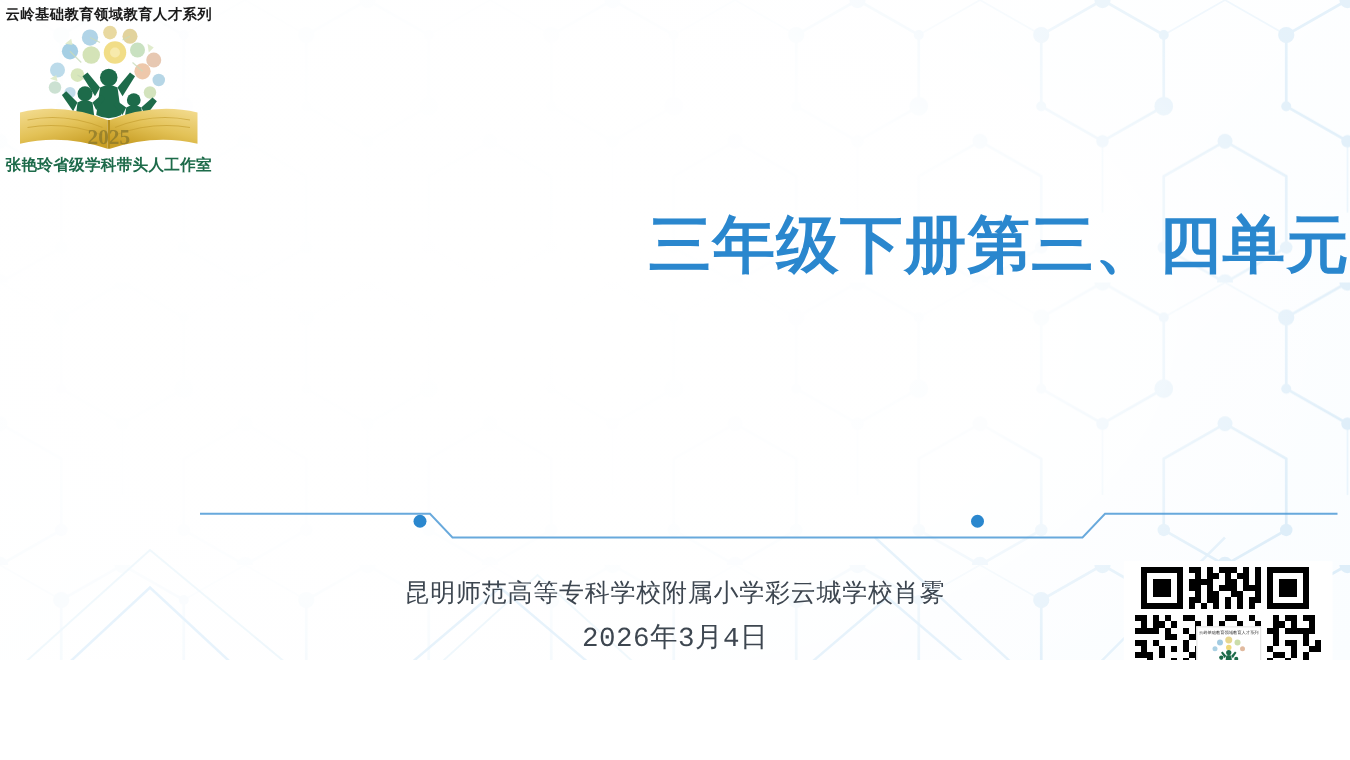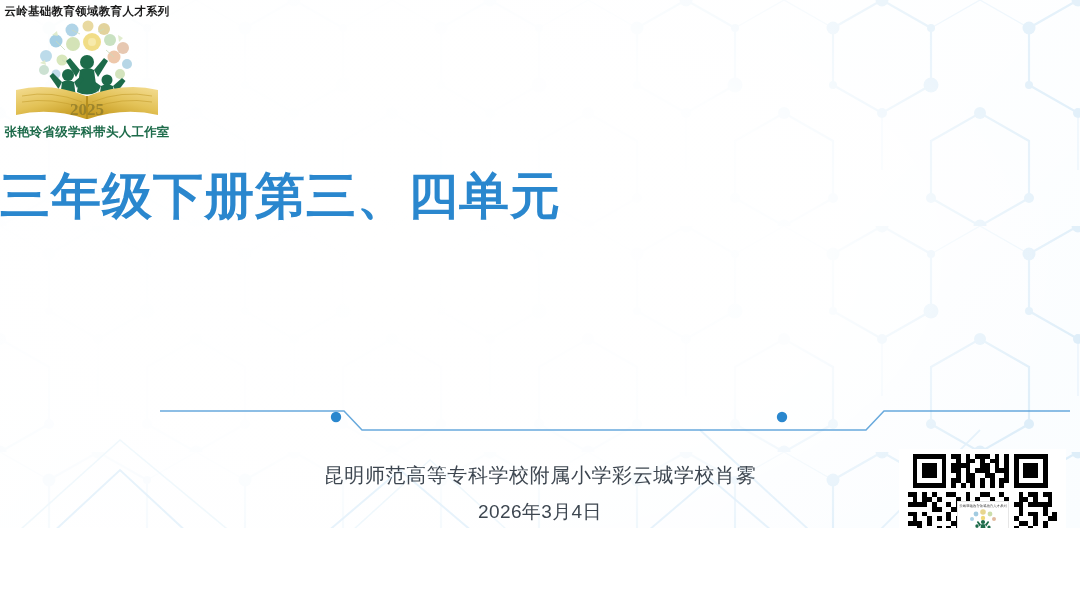--- a/index.html
+++ b/index.html
@@ -43,21 +43,21 @@
     font-weight:700;
     font-size:12.5px;
     letter-spacing:0.2px;
     color:#1d6b4a;
     white-space:nowrap;
   }
 
   
   #title-block {
     position:absolute; left:0; top:168px; width:1080px;
-    text-align:left; z-index:15;
+    text-align:right; z-index:15;
   }
   .title-line {
     font-family:"Liberation Sans", sans-serif;
     font-weight:700;
     font-size:50px;
     line-height:56px;
     color:#2a87ce;
     letter-spacing:1px;
     white-space:nowrap;
   }
@@ -74,22 +74,22 @@
   .footer-line {
     font-family:"Liberation Serif", serif;
     font-size:20px;
     line-height:40px;
     color:#3d4650;
     letter-spacing:0.6px;
     white-space:nowrap;
   }
   #footer-line-2 .presenter { }
   #footer-date {
-    font-family:Liberation Sans, sans-serif;
-    font-size:19px;
+    font-family:Liberation Mono, monospace;
+    font-size:22px;
     line-height:34px;
     color:#3d4650;
     letter-spacing:0.4px;
   }
 
   
   #qr-block {
     position:absolute; left:899px; top:449px;
     width:167px; height:159px;
     z-index:30;

